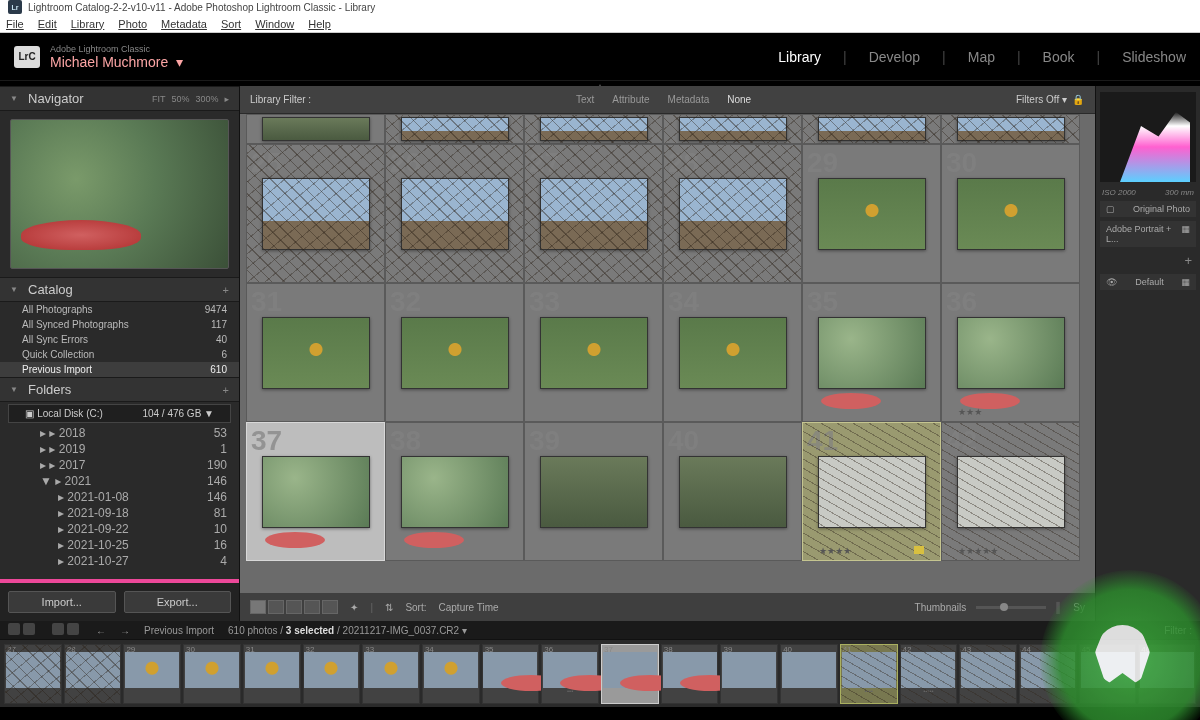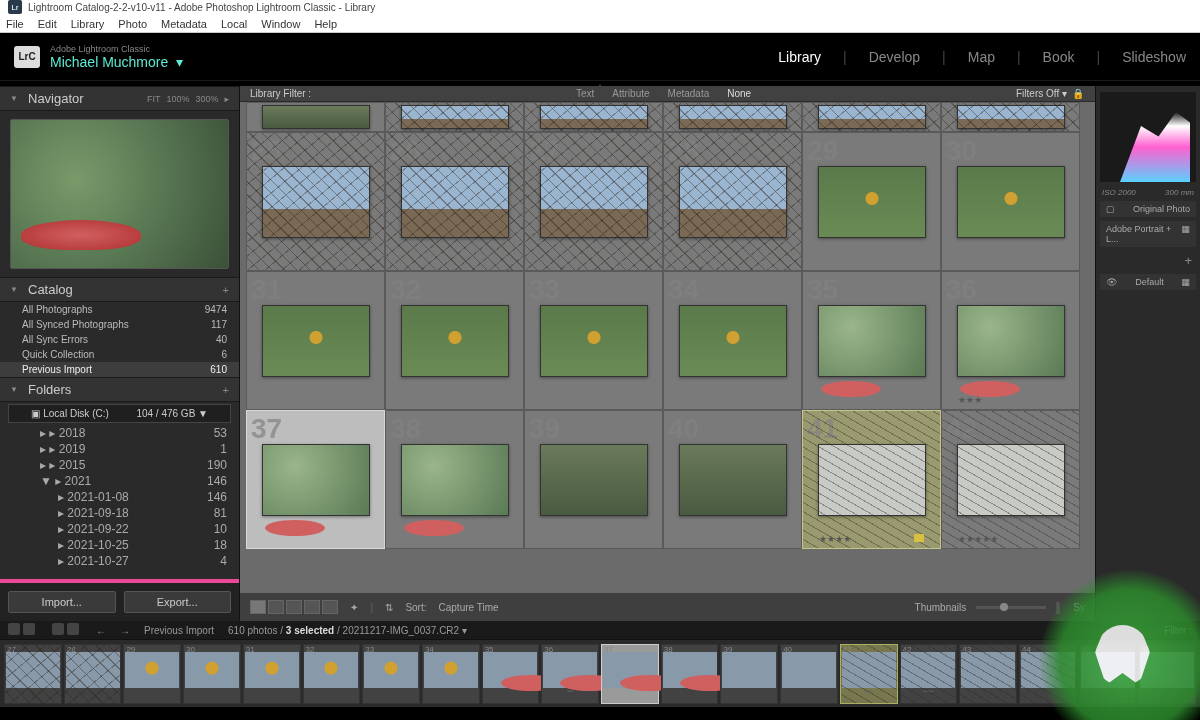--- a/index.html
+++ b/index.html
@@ -1,55 +1,55 @@
 <!DOCTYPE html>
 <html><head>
 <meta charset="utf-8">
 <style>
 * { margin: 0; padding: 0; box-sizing: border-box; font-family: "Segoe UI", Arial, sans-serif; }
 body { width: 1200px; height: 720px; background: #000; color: #aaa; font-size: 11px; overflow: hidden; position: relative; }
 
 .titlebar { background: #fff; color: #444; height: 15px; display:flex; align-items:center; padding-left:28px; font-size:10px;}
 .titlebar .ico { position:absolute; left:8px; top:0px; width:14px; height:14px; background:#2b3a4a; border-radius:2px; display:flex; align-items:center; justify-content:center; color:#c7e3f0; font-size:7px; font-weight:bold;}
 .menubar { background:#fff; height:18px; display:flex; align-items:center; padding-left:6px; gap:14px; font-size:11px; color:#333; border-bottom:1px solid #ccc;}
-.menubar span{ cursor:default; }
+.menubar span{ cursor:default;text-decoration:underline; }
 
 .topstrip { background:#000; height:48px; display:flex; align-items:center; justify-content:space-between; padding:0 14px; border-bottom:1px solid #1a1a1a;}
 .idblock { display:flex; align-items:center; gap:10px; }
 .lrc { width:26px; height:22px; background:#dcdcdc; color:#222; font-weight:bold; display:flex; align-items:center; justify-content:center; font-size:10px; border-radius:3px;}
 .idtxt small{ color:#888; font-size:9px; display:block;}
-.idtxt .uname{ color:#5eead4; font-size:14px; }
+.idtxt .uname{ color:#fca5a5; font-size:14px; }
 .modules { display:flex; gap:22px; font-size:14px; color:#888; }
 .modules span{ cursor:pointer;}
 .modules .sel{ color:#fff;}
 .modules .sep{ color:#444; }
 
 .central-collapse { height:5px; background:#000; text-align:center; color:#555; font-size:8px;}
 .main { display:flex; height:535px;}
 .leftpanel { width:240px; background:#2a2a2a; display:flex; flex-direction:column; border-right:1px solid #111;}
 .panelhead { background:#333; padding:4px 10px 4px 28px; color:#ccc; font-size:13px; position:relative; display:flex; justify-content:space-between; align-items:center; border-top:1px solid #1a1a1a; border-bottom:1px solid #1a1a1a;}
 .panelhead .tri { position:absolute; left:10px; color:#888; font-size:8px;}
 .navzoom{ font-size:9px; color:#888; display:flex; gap:6px;}
 .navimg{ height:150px; margin:8px 10px; background: radial-gradient(circle at 30% 40%, #7a9a6a 0%, #5a7a55 45%, #3b5038 100%); border:1px solid #555; position:relative; border-radius:2px;}
 .navimg::after{ content:""; position:absolute; left:10px; bottom:18px; width:120px; height:30px; background:radial-gradient(ellipse at center,#d06060 0%,#b03030 100%); border-radius:50% 50% 40% 40%;}
 .catlist div{ display:flex; justify-content:space-between; padding:2px 12px 2px 22px; font-size:10px; color:#bbb;}
 .catlist .sel{ background:#3d3d3d; color:#eee;}
 .panelhead .plus{ color:#888; font-size:11px;}
 .filterbox{ margin:4px 8px; padding:2px 6px 2px 20px; background:#222; border:1px solid #444; font-size:10px; color:#888; border-radius:2px; position:relative;}
 .filterbox::before{position:absolute;left:5px;top:2px;content:"🔍";font-size:9px;color:#666;}
-.diskbar{ margin:2px 8px; padding:3px 22px; background:#1f1f1f; display:flex; justify-content:space-between; font-size:10px; color:#ccc; border:1px solid #444;}
+.diskbar{ margin:2px 8px; padding:3px 16px; background:#1f1f1f; display:flex; justify-content:space-between; font-size:10px; color:#ccc; border:1px solid #444;}
 .folders{ flex:1; overflow:hidden;}
 .folders div{ display:flex; justify-content:space-between; padding:1px 12px 1px 22px; font-size:12px; color:#aaa;}
 .folders .sub{ padding-left:40px;}
 .folders .subsub{ padding-left:58px;}
 .btnrow{ display:flex; gap:8px; padding:8px; background:#222; border-top:4px solid #ec4899;}
 .btnrow button{ flex:1; background:#3a3a3a; border:1px solid #555; color:#ccc; padding:4px 0; font-size:11px; border-radius:2px;}
 
 .center { flex:1; display:flex; flex-direction:column; background:#6b6b6b;}
-.filterbar{ height:16px; background:#414141; display:flex; align-items:center; padding:0 10px; color:#ccc; font-size:10px; justify-content:space-between; border-bottom:1px solid #2a2a2a;}
+.filterbar{ height:28px; background:#414141; display:flex; align-items:center; padding:0 10px; color:#ccc; font-size:10px; justify-content:space-between; border-bottom:1px solid #2a2a2a;}
 .filterbar .tabs{display:flex; gap:18px;}
 .filterbar .tabs span{color:#999;}
 .filterbar .tabs .sel{color:#ddd;}
 .grid{ flex:1; overflow:hidden; position:relative; padding:0 6px;}
 .row{ display:flex; gap:0;}
 .cell{ width:139px; height:139px; background:#7a7a7a; border:1px solid #5a5a5a; position:relative; display:flex; align-items:center; justify-content:center; margin:0;}
 .cell.short{height:30px;}
 .cell .idx{ position:absolute; top:2px; left:4px; font-size:28px; font-weight:bold; color:rgba(130,130,130,0.7);}
 .thumb{ width:108px; height:72px; border:1px solid #333; box-shadow:0 1px 3px rgba(0,0,0,0.4); background:#8899aa;}
 .cell .stars{position:absolute; bottom:4px; left:16px; font-size:9px; color:#555; letter-spacing:0;}
@@ -102,21 +102,21 @@
 <div class="titlebar">
   <span class="ico">Lr</span>
   <span>Lightroom Catalog-2-2-v10-v11 - Adobe Photoshop Lightroom Classic - Library</span>
 </div>
 <div class="menubar" id="menubar">
     <span>File</span>
     <span>Edit</span>
     <span>Library</span>
     <span>Photo</span>
     <span>Metadata</span>
-    <span>Local</span>
+    <span>Sort</span>
     <span>Window</span>
     <span>Help</span>
   </div>
 
 <div class="topstrip">
   <div class="idblock">
     <div class="lrc">LrC</div>
     <div class="idtxt">
       <small>Adobe Lightroom Classic</small>
       <span class="uname"><span>Michael Muchmore</span> &nbsp;▾</span>
@@ -134,21 +134,21 @@
       <span class="">Slideshow</span>
     </div>
 </div>
 <div class="central-collapse">▴</div>
 
 <div class="main">
   <div class="leftpanel">
     <div class="panelhead">
       <span class="tri">▼</span>
       <span>Navigator</span>
-      <span class="navzoom" id="navzoom"><span>FIT</span><span>100%</span><span>300%</span> ▸</span>
+      <span class="navzoom" id="navzoom"><span>FIT</span><span>50%</span><span>300%</span> ▸</span>
     </div>
     <div class="navimg"></div>
 
     <div class="panelhead">
       <span class="tri">▼</span>
       <span>Catalog</span>
       <span class="plus">+</span>
     </div>
     <div class="catlist" id="catlist">
         <div class="">
@@ -185,42 +185,42 @@
     <div class="folders" id="foldertree">
         <div class="sub">
           <span>▸ ▸ 2018</span>
           <span>53</span>
         </div>
         <div class="sub">
           <span>▸ ▸ 2019</span>
           <span>1</span>
         </div>
         <div class="sub">
-          <span>▸ ▸ 2015</span>
+          <span>▸ ▸ 2017</span>
           <span>190</span>
         </div>
         <div class="sub">
           <span>▼ ▸ 2021</span>
           <span>146</span>
         </div>
         <div class="subsub">
           <span>▸ 2021-01-08</span>
           <span>146</span>
         </div>
         <div class="subsub">
           <span>▸ 2021-09-18</span>
           <span>81</span>
         </div>
         <div class="subsub">
           <span>▸ 2021-09-22</span>
           <span>10</span>
         </div>
         <div class="subsub">
           <span>▸ 2021-10-25</span>
-          <span>18</span>
+          <span>16</span>
         </div>
         <div class="subsub">
           <span>▸ 2021-10-27</span>
           <span>4</span>
         </div>
       </div>
 
     <div class="btnrow">
       <button>Import...</button>
       <button>Export...</button>

